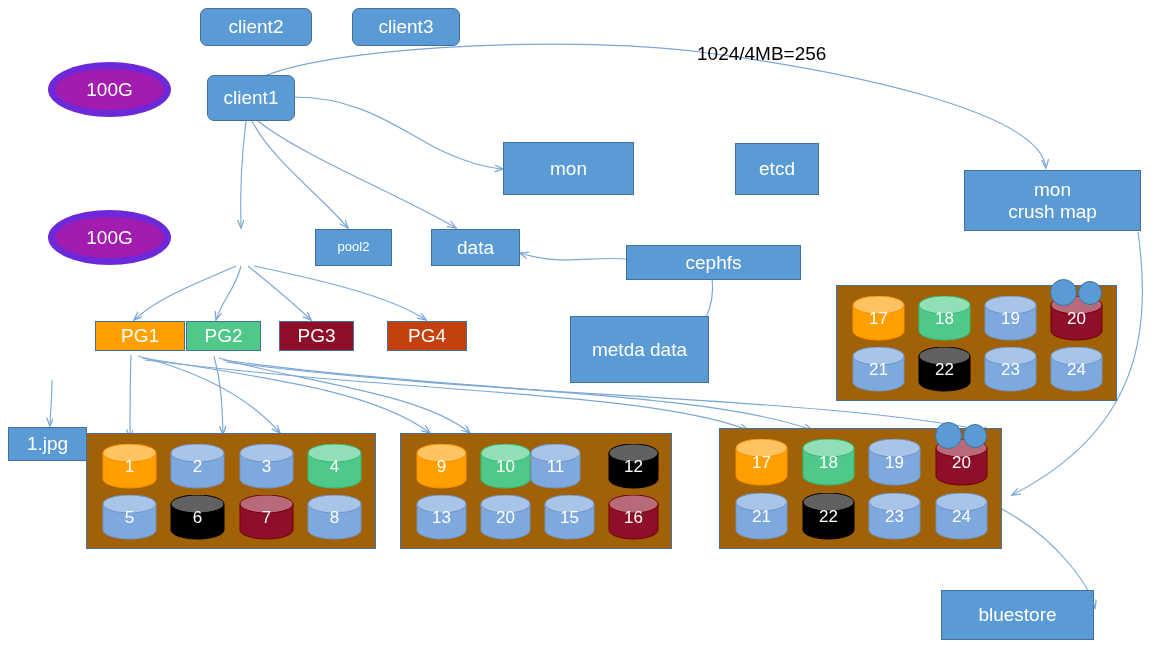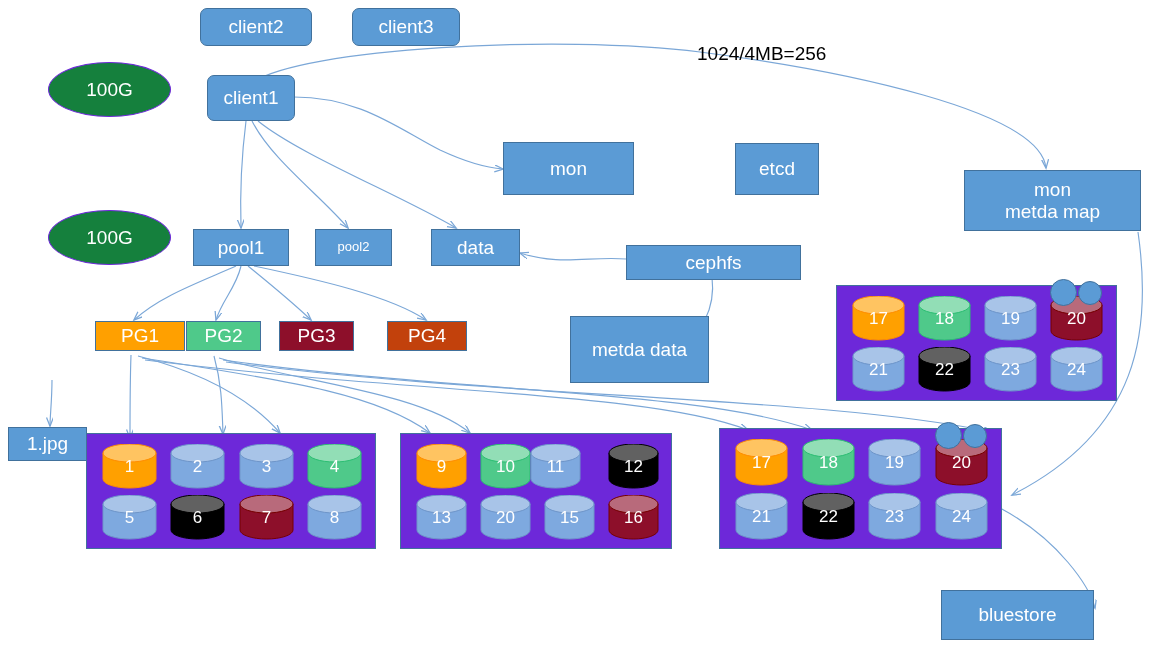--- a/index.html
+++ b/index.html
@@ -41,38 +41,38 @@
   .box {
     background: #5B9BD5;
     border: 1px solid #41719C;
   }
   .box-round {
     background: #5B9BD5;
     border: 1px solid #41719C;
     border-radius: 7px;
   }
   .ellipse {
-    background: #15803d;
-    border: 1px solid #6d28d9;
+    background: #a21caf;
+    border: 7px solid #6d28d9;
     border-radius: 50%;
   }
   .pg {
     border: 1px solid #41719C;
     font-weight: normal;
   }
   .plain-label {
     position: absolute;
     color: #000000;
     background: transparent;
     z-index: 6;
     font-family: "Liberation Sans", sans-serif;
   }
   .osd-group {
     position: absolute;
-    background: #6d28d9;
+    background: #a16207;
     border: 1px solid #41719C;
     z-index: 3;
   }
   .disk {
     position: absolute;
     z-index: 4;
   }
   .disk svg { display:block; }
   .disk-num {
     position: absolute;
@@ -173,26 +173,23 @@
   </div>
 
   <div class="node box" style="left:503px; top:142px; width:131px; height:53px; font-size:19px;">
     <span>mon</span>
   </div>
   <div class="node box" style="left:735px; top:143px; width:84px; height:52px; font-size:19px;">
     <span>etcd</span>
   </div>
   <div class="node box" style="left:964px; top:170px; width:177px; height:61px; font-size:19px; flex-direction:column;">
     <span>mon</span>
-    <span>metda map</span>
-  </div>
-
-  <div class="node box" style="left:193px; top:229px; width:96px; height:37px; font-size:19px;">
-    <span>pool1</span>
-  </div>
+    <span>crush map</span>
+  </div>
+
   <div class="node box" style="left:315px; top:229px; width:77px; height:37px; font-size:13px;">
     <span>pool2</span>
   </div>
   <div class="node box" style="left:431px; top:229px; width:89px; height:37px; font-size:19px;">
     <span>data</span>
   </div>
   <div class="node box" style="left:626px; top:245px; width:175px; height:35px; font-size:19px;">
     <span>cephfs</span>
   </div>
   <div class="node box" style="left:550px; top:316px; width:139px; height:67px; font-size:19px;margin-left:20px;">

